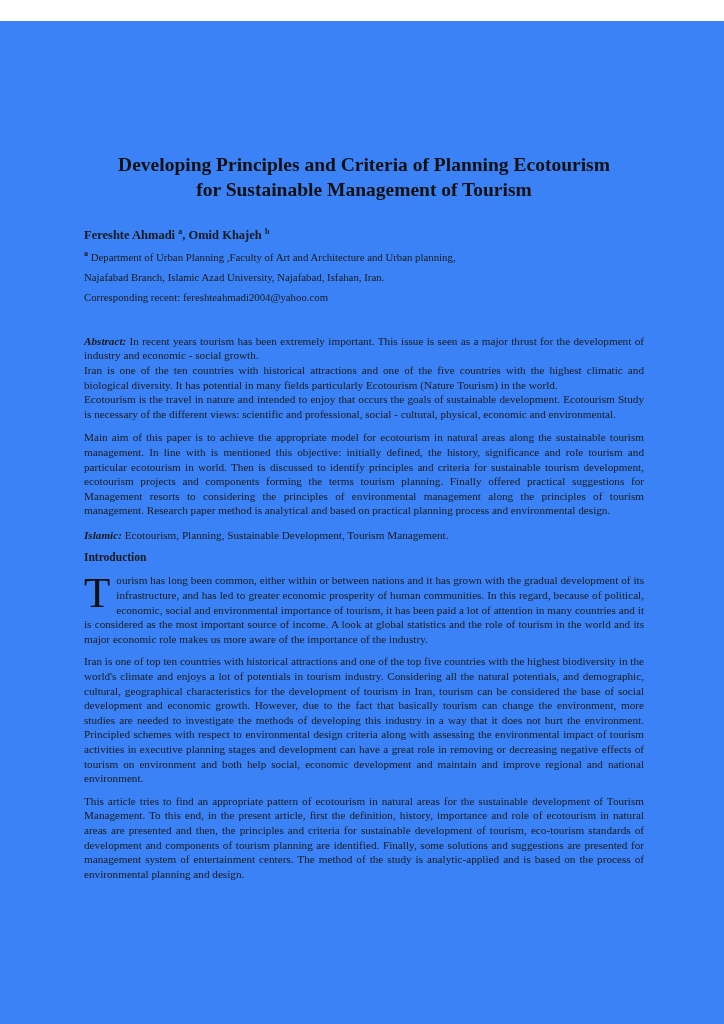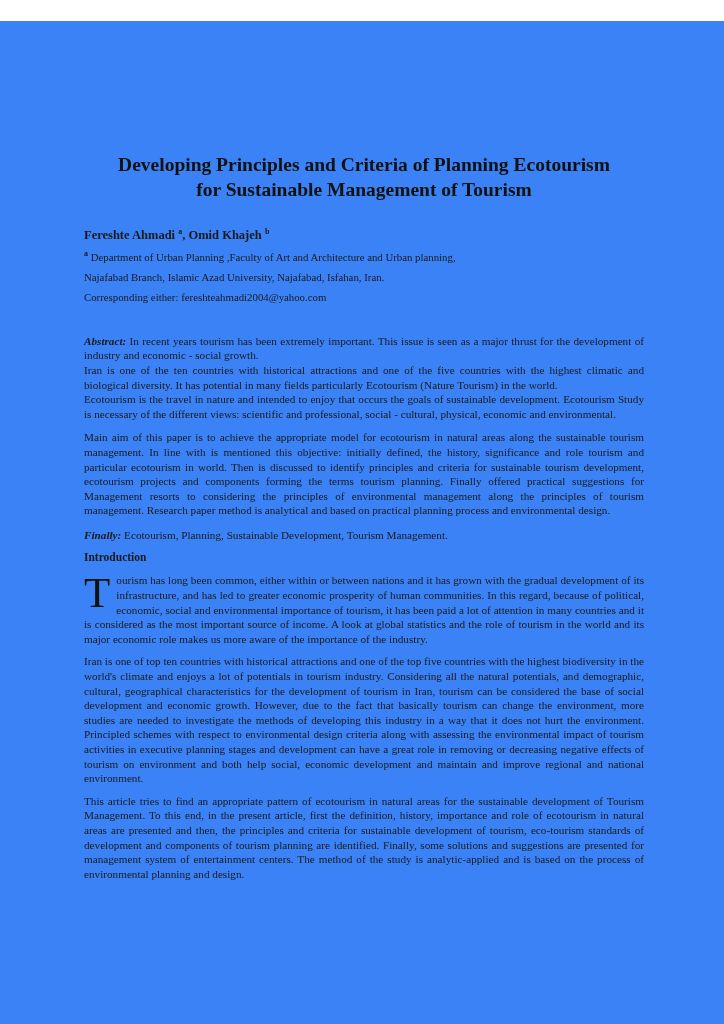--- a/index.html
+++ b/index.html
@@ -105,32 +105,32 @@
       <div>for Sustainable Management of Tourism</div>
     </div>
 
     <div class="authors">
       <span>Fereshte Ahmadi </span><sup>a</sup><span>, </span><span>Omid Khajeh </span><sup>b</sup>
     </div>
 
     <div class="affil affil-block">
       <div><sup>a</sup><span> Department of Urban Planning ,Faculty of  Art and Architecture and  Urban planning,</span></div>
       <div>Najafabad Branch, Islamic Azad University, Najafabad, Isfahan, Iran.</div>
-      <div>Corresponding either: fereshteahmadi2004@yahoo.com</div>
+      <div>Corresponding recent: fereshteahmadi2004@yahoo.com</div>
     </div>
 
     <div class="abstract-block">
       <span class="para"><span class="abstract-label">Abstract:</span><span> In recent years tourism has been extremely important. This issue is seen as a major thrust for the development of industry and economic - social growth.</span></span>
       <span class="para">Iran is one of the ten countries with historical attractions and one of the five countries with the highest climatic and biological diversity. It has potential in many fields particularly Ecotourism (Nature Tourism) in the world.</span>
       <span class="para">Ecotourism is the travel in nature and intended to enjoy that occurs the goals of sustainable development. Ecotourism Study is necessary of the different views: scientific and professional, social - cultural, physical, economic and environmental.</span>
       <span class="para para-gap">Main aim of this paper is to achieve the appropriate model for ecotourism in natural areas along the sustainable tourism management. In line with is mentioned this objective: initially defined, the history, significance and role tourism and particular ecotourism in world. Then is discussed to identify principles and criteria for sustainable tourism development, ecotourism projects and components forming the terms tourism planning. Finally offered practical suggestions for Management resorts to considering the principles of environmental management along the principles of tourism management. Research paper method is analytical and based on practical planning process and environmental design.</span>
     </div>
 
     <div class="keywords-line">
-      <span class="keywords-label">Finally:</span><span> Ecotourism, Planning, Sustainable Development, Tourism Management.</span>
+      <span class="keywords-label">Islamic:</span><span> Ecotourism, Planning, Sustainable Development, Tourism Management.</span>
     </div>
 
     <div class="section-heading">Introduction</div>
 
     <div class="body-para">
       <span class="dropcap">T</span><span>ourism has long been common, either within or between nations and it has grown with the gradual development of its infrastructure, and has led to greater economic prosperity of human communities. In this regard, because of political, economic, social and environmental importance of tourism, it has been paid a lot of attention in many countries and it is considered as the most important source of income. A look at global statistics and the role of tourism in the world and its major economic role makes us more aware of the importance of the industry.</span>
     </div>
 
     <div class="body-para para-gap">Iran is one of top ten countries with historical attractions and one of the top five countries with the highest biodiversity in the world's climate and enjoys a lot of potentials in tourism industry. Considering all the natural potentials, and demographic, cultural, geographical characteristics for the development of tourism in Iran, tourism can be considered the base of social development and economic growth. However, due to the fact that basically tourism can change the environment, more studies are needed to investigate the methods of developing this industry in a way that it does not hurt the environment. Principled schemes with respect to environmental design criteria along with assessing the environmental impact of tourism activities in executive planning stages and development can have a great role in removing or decreasing negative effects of tourism on environment and both help social, economic development and maintain and improve regional and national environment.</div>
 

